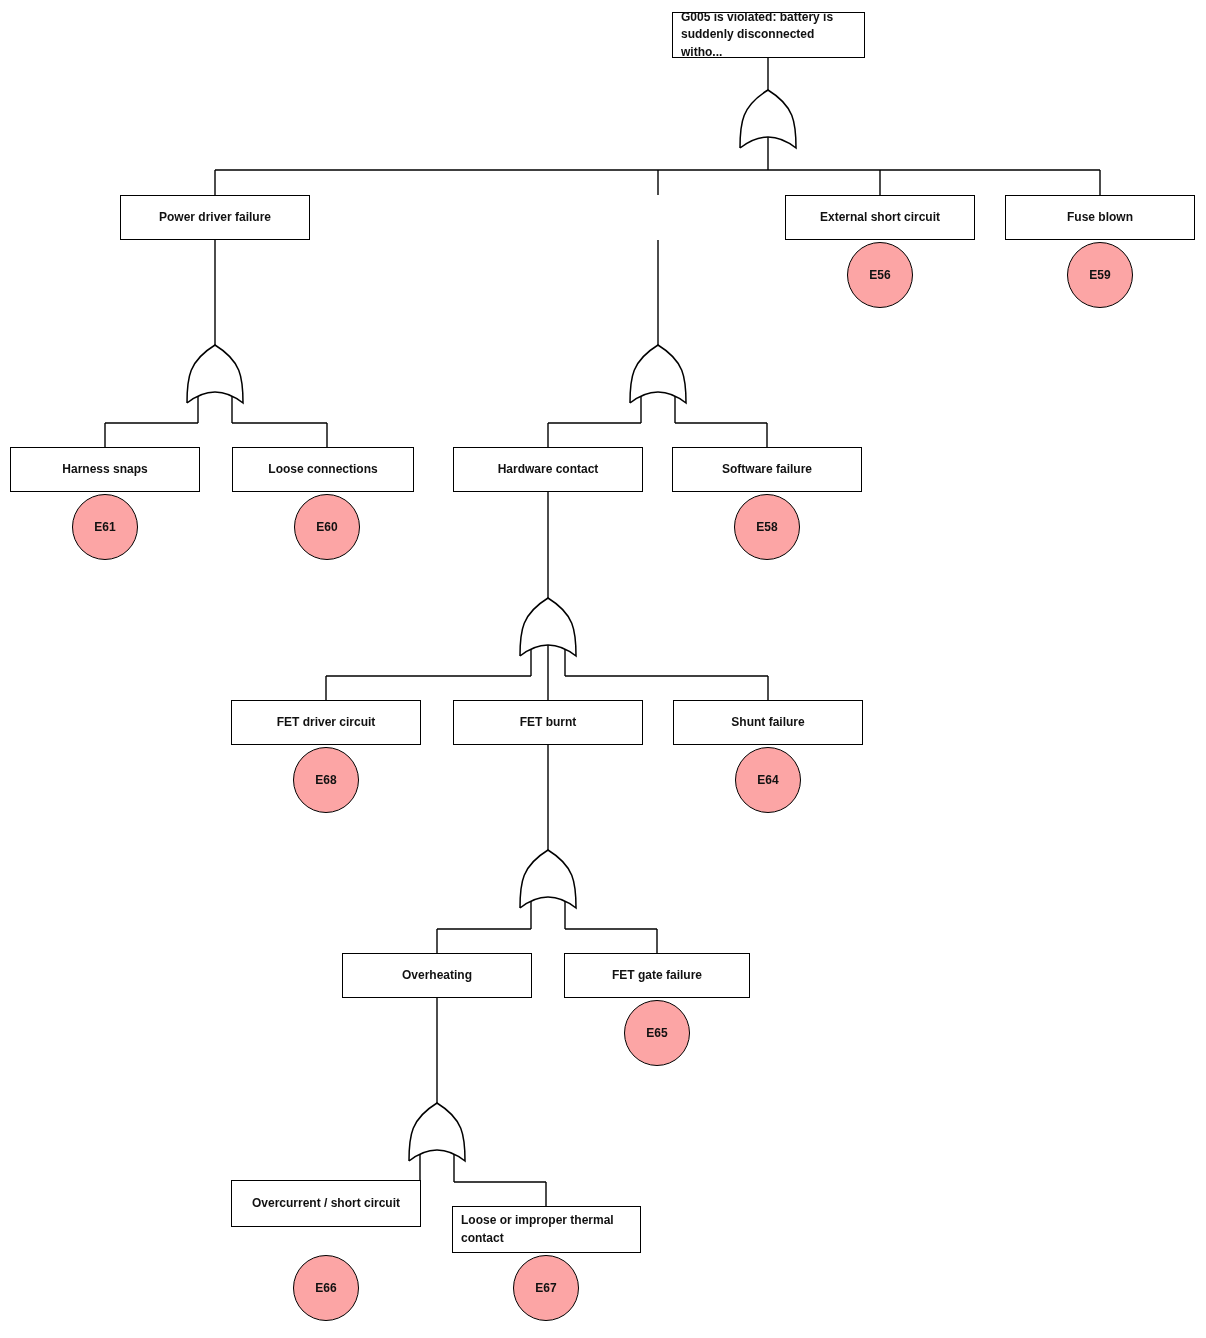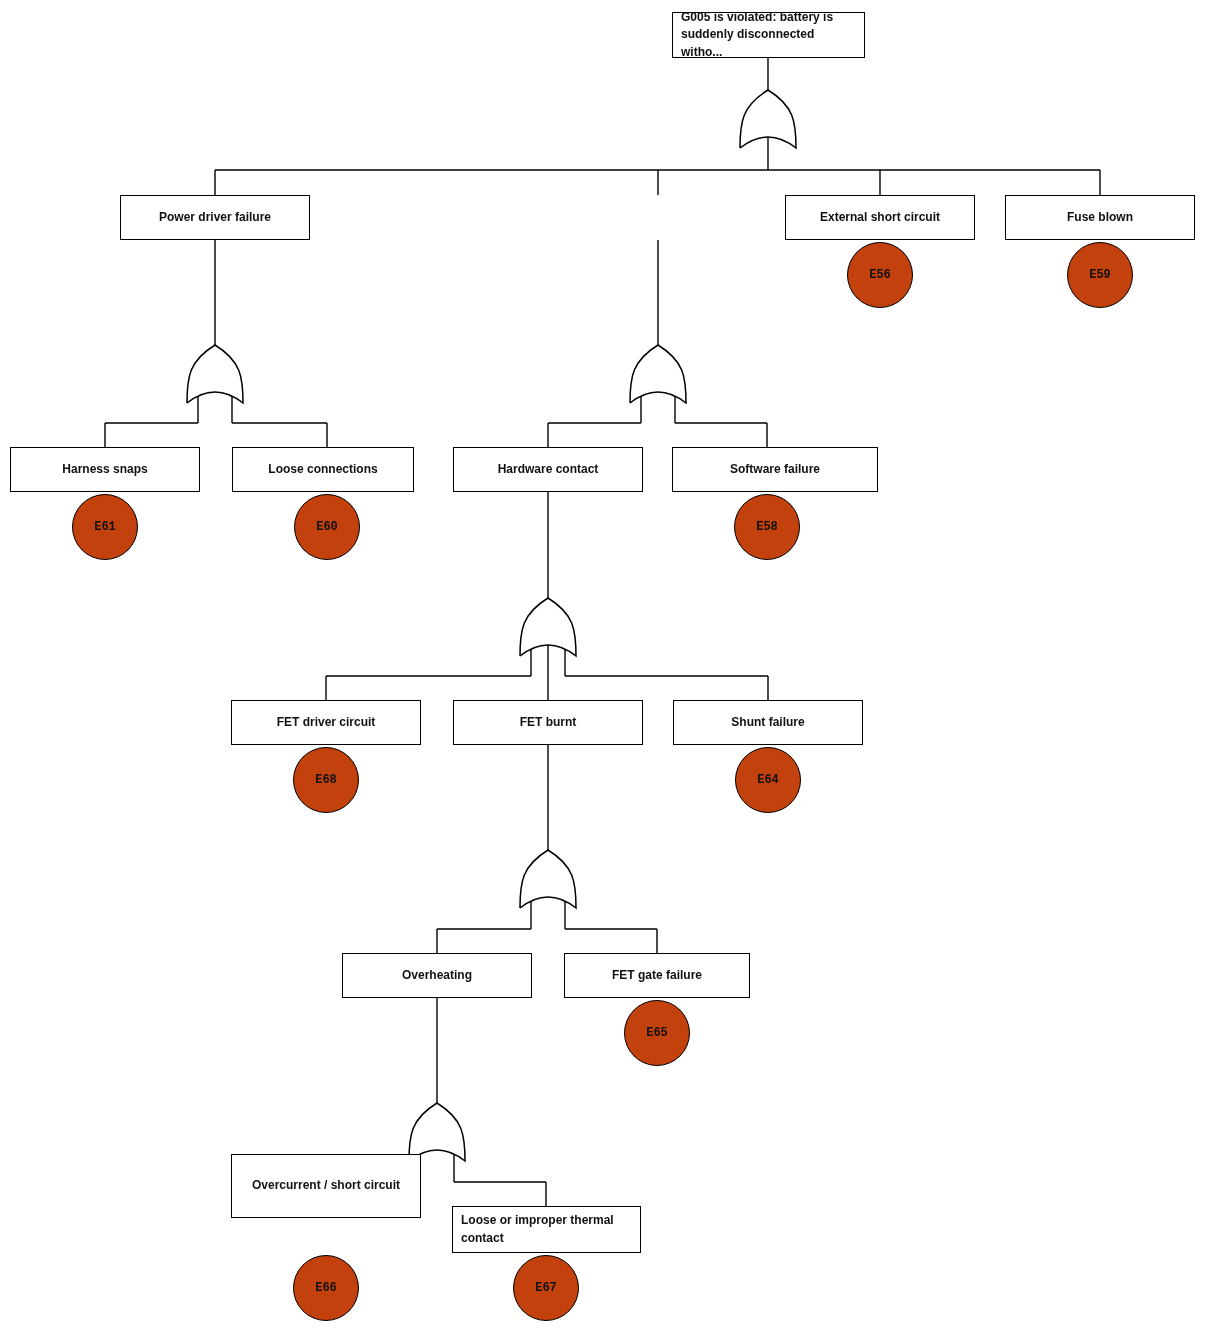--- a/index.html
+++ b/index.html
@@ -40,28 +40,27 @@
     justify-content: flex-start;
     text-align: left;
   }
   .basic-event {
     position: absolute;
     box-sizing: border-box;
     width: 66px;
     height: 66px;
     border: 1.5px solid #000000;
     border-radius: 50%;
-    background: #c2410c;
+    background: #fca5a5;
     display: flex;
     align-items: center;
     justify-content: center;
     font-size: 12px;
     font-weight: 600;
     z-index: 1;
-    font-family: Liberation Mono, monospace;
   }
 </style>
 </head>
 <body>
 
 <div id="canvas">
 
   <svg id="wires" width="1206" height="1338" viewBox="0 0 1206 1338">
     <g stroke="#000000" stroke-width="1.4" fill="none">
 
@@ -134,33 +133,33 @@
   <div class="node" style="left:785px; top:195px; width:190px; height:45px;">External short circuit</div>
 
   <div class="node" style="left:1005px; top:195px; width:190px; height:45px;">Fuse blown</div>
 
   <div class="node" style="left:10px; top:447px; width:190px; height:45px;">Harness snaps</div>
 
   <div class="node" style="left:232px; top:447px; width:182px; height:45px;">Loose connections</div>
 
   <div class="node" style="left:453px; top:447px; width:190px; height:45px;">Hardware contact</div>
 
-  <div class="node" style="left:672px; top:447px; width:206px; height:45px;">Software failure</div>
+  <div class="node" style="left:672px; top:447px; width:190px; height:45px;">Software failure</div>
 
   <div class="node" style="left:231px; top:700px; width:190px; height:45px;">FET driver circuit</div>
 
   <div class="node" style="left:453px; top:700px; width:190px; height:45px;">FET burnt</div>
 
   <div class="node" style="left:673px; top:700px; width:190px; height:45px;">Shunt failure</div>
 
   <div class="node" style="left:342px; top:953px; width:190px; height:45px;">Overheating</div>
 
   <div class="node" style="left:564px; top:953px; width:186px; height:45px;">FET gate failure</div>
 
-  <div class="node" style="left:231px; top:1154px; width:190px; height:64px;">Overcurrent / short circuit</div>
+  <div class="node" style="left:231px; top:1180px; width:190px; height:47px;">Overcurrent / short circuit</div>
 
   <div class="node align-left" style="left:452px; top:1206px; width:189px; height:47px;">Loose or improper thermal contact</div>
 
   <div class="basic-event" style="left:847px; top:242px;">E56</div>
 
   <div class="basic-event" style="left:1067px; top:242px;">E59</div>
 
   <div class="basic-event" style="left:72px; top:494px;">E61</div>
 
   <div class="basic-event" style="left:294px; top:494px;">E60</div>

